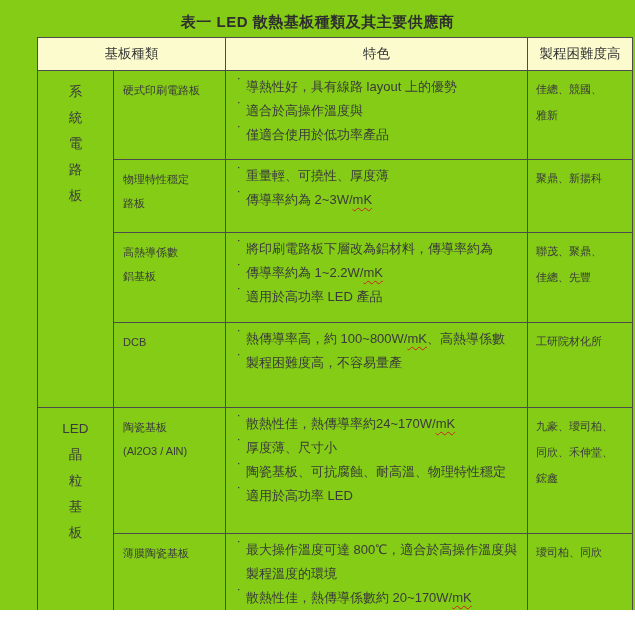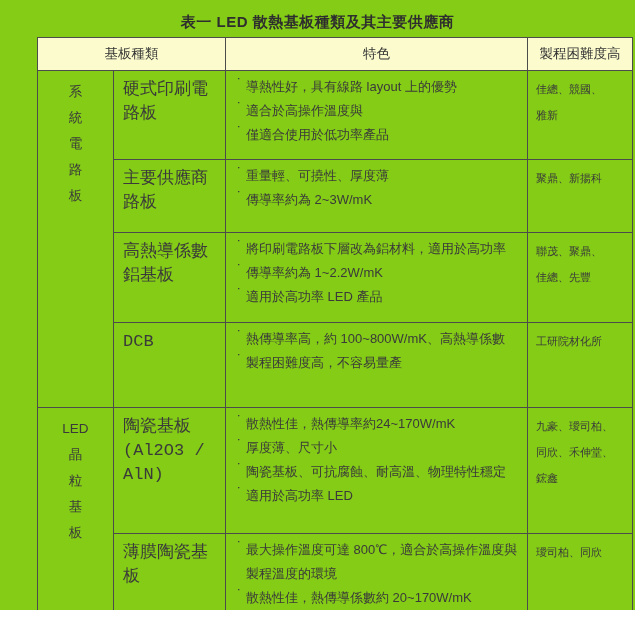--- a/index.html
+++ b/index.html
@@ -31,35 +31,35 @@
   tr.r2 { height: 73px; }
   tr.r3 { height: 90px; }
   tr.r4 { height: 85px; }
   tr.r5 { height: 126px; }
   tr.r6 { height: 81px; }
   td.cat {
     vertical-align: top; text-align: center;
     font-size: 13.5px; line-height: 26px; padding-top: 8px;
   }
   td.type {
-    vertical-align: top; font-size: 17px; line-height: 24px;
+    vertical-align: top; font-size: 11px; line-height: 24px;
     padding: 7px 6px 0 9px;
-    font-family: Liberation Mono, monospace;
   }
   td.feat {
     vertical-align: top; font-size: 13px; line-height: 24px;
     padding: 4px 8px 0 10px;
   }
   td.supp {
     vertical-align: top; font-size: 11px; line-height: 26px;
     padding: 5px 4px 0 8px;
   }
   .fline { position: relative; padding-left: 10px; }
   .bullet { position: absolute; left: 1px; top: -3px; font-size: 14px; color: #3a3a3a; }
   .sp {
+    text-decoration: underline;
     text-decoration-style: wavy;
     text-decoration-color: #cc2222;
     text-decoration-thickness: 1px;
     text-underline-offset: 3px;
   }
 </style>
 </head>
 <body>
 
 <div class="page">
@@ -98,39 +98,39 @@
         <div class="fline"><span class="bullet">˙</span><span>僅適合使用於低功率產品</span><span class="sp"></span><span></span></div>
       </td>
       <td class="supp">
         <div>佳總、競國、</div>
         <div>雅新</div>
       </td>
     </tr>
 
     <tr class="r2">
       <td class="type">
-        <div>主要供應商</div>
+        <div>物理特性穩定</div>
         <div>路板</div>
       </td>
       <td class="feat">
         <div class="fline"><span class="bullet">˙</span><span>重量輕、可撓性、厚度薄</span><span class="sp"></span><span></span></div>
         <div class="fline"><span class="bullet">˙</span><span>傳導率約為 2~3W/</span><span class="sp">mK</span><span></span></div>
       </td>
       <td class="supp">
         <div>聚鼎、新揚科</div>
       </td>
     </tr>
 
     <tr class="r3">
       <td class="type">
         <div>高熱導係數</div>
         <div>鋁基板</div>
       </td>
       <td class="feat">
-        <div class="fline"><span class="bullet">˙</span><span>將印刷電路板下層改為鋁材料，適用於高功率</span><span class="sp"></span><span></span></div>
+        <div class="fline"><span class="bullet">˙</span><span>將印刷電路板下層改為鋁材料，傳導率約為</span><span class="sp"></span><span></span></div>
         <div class="fline"><span class="bullet">˙</span><span>傳導率約為 1~2.2W/</span><span class="sp">mK</span><span></span></div>
         <div class="fline"><span class="bullet">˙</span><span>適用於高功率 LED 產品</span><span class="sp"></span><span></span></div>
       </td>
       <td class="supp">
         <div>聯茂、聚鼎、</div>
         <div>佳總、先豐</div>
       </td>
     </tr>
 
     <tr class="r4">

